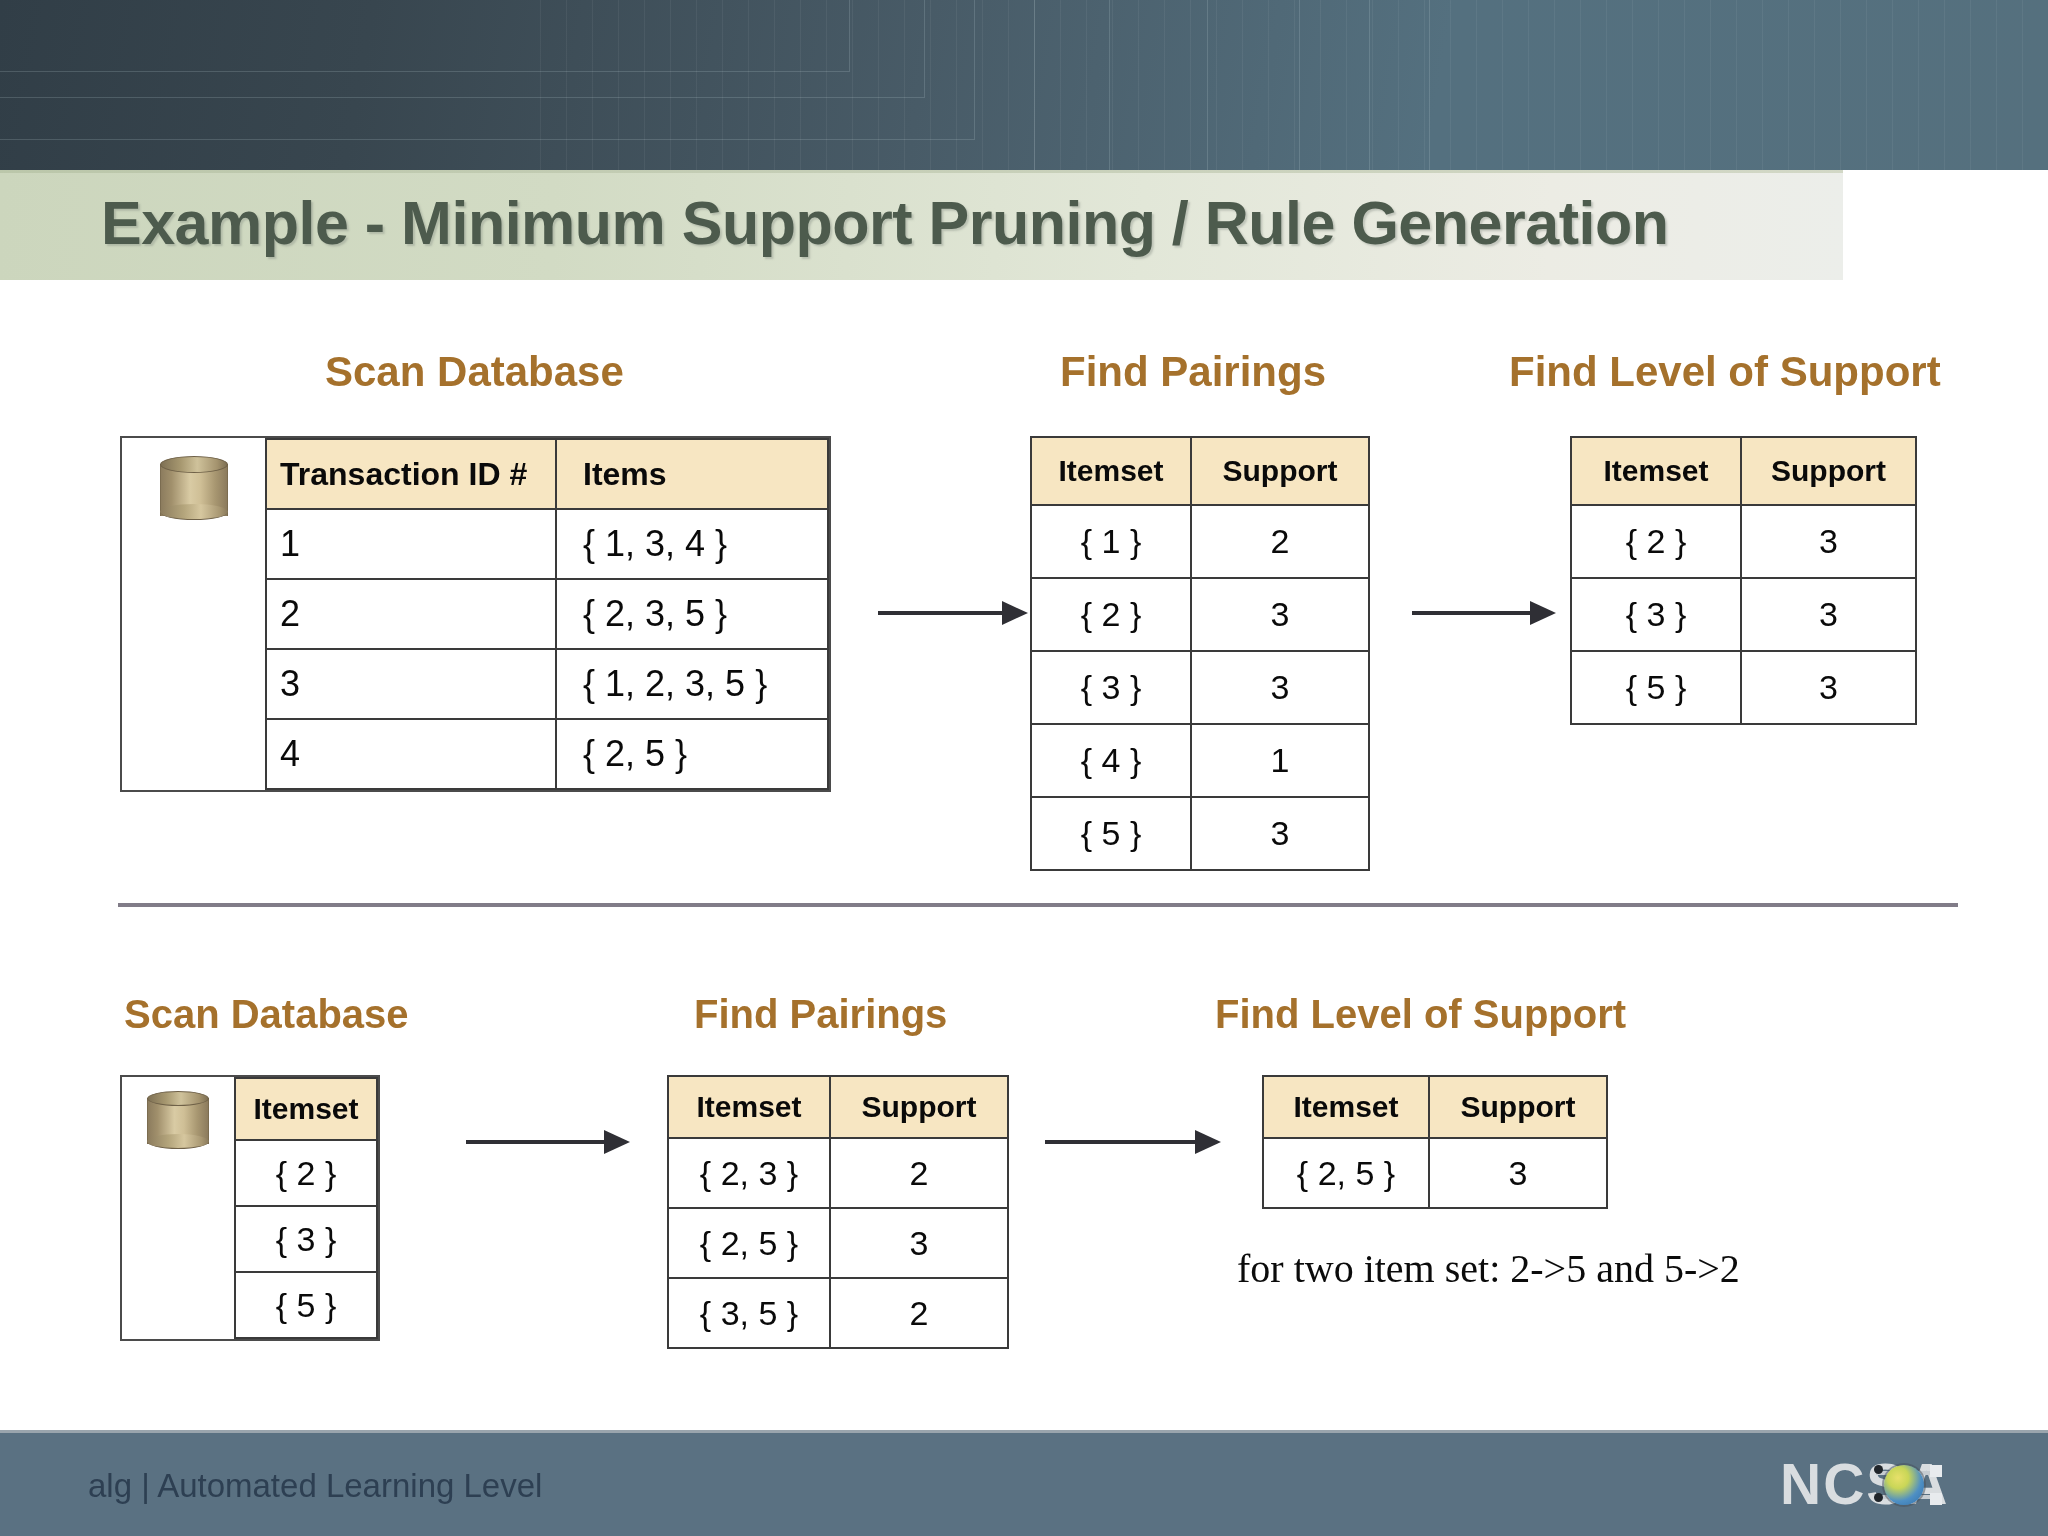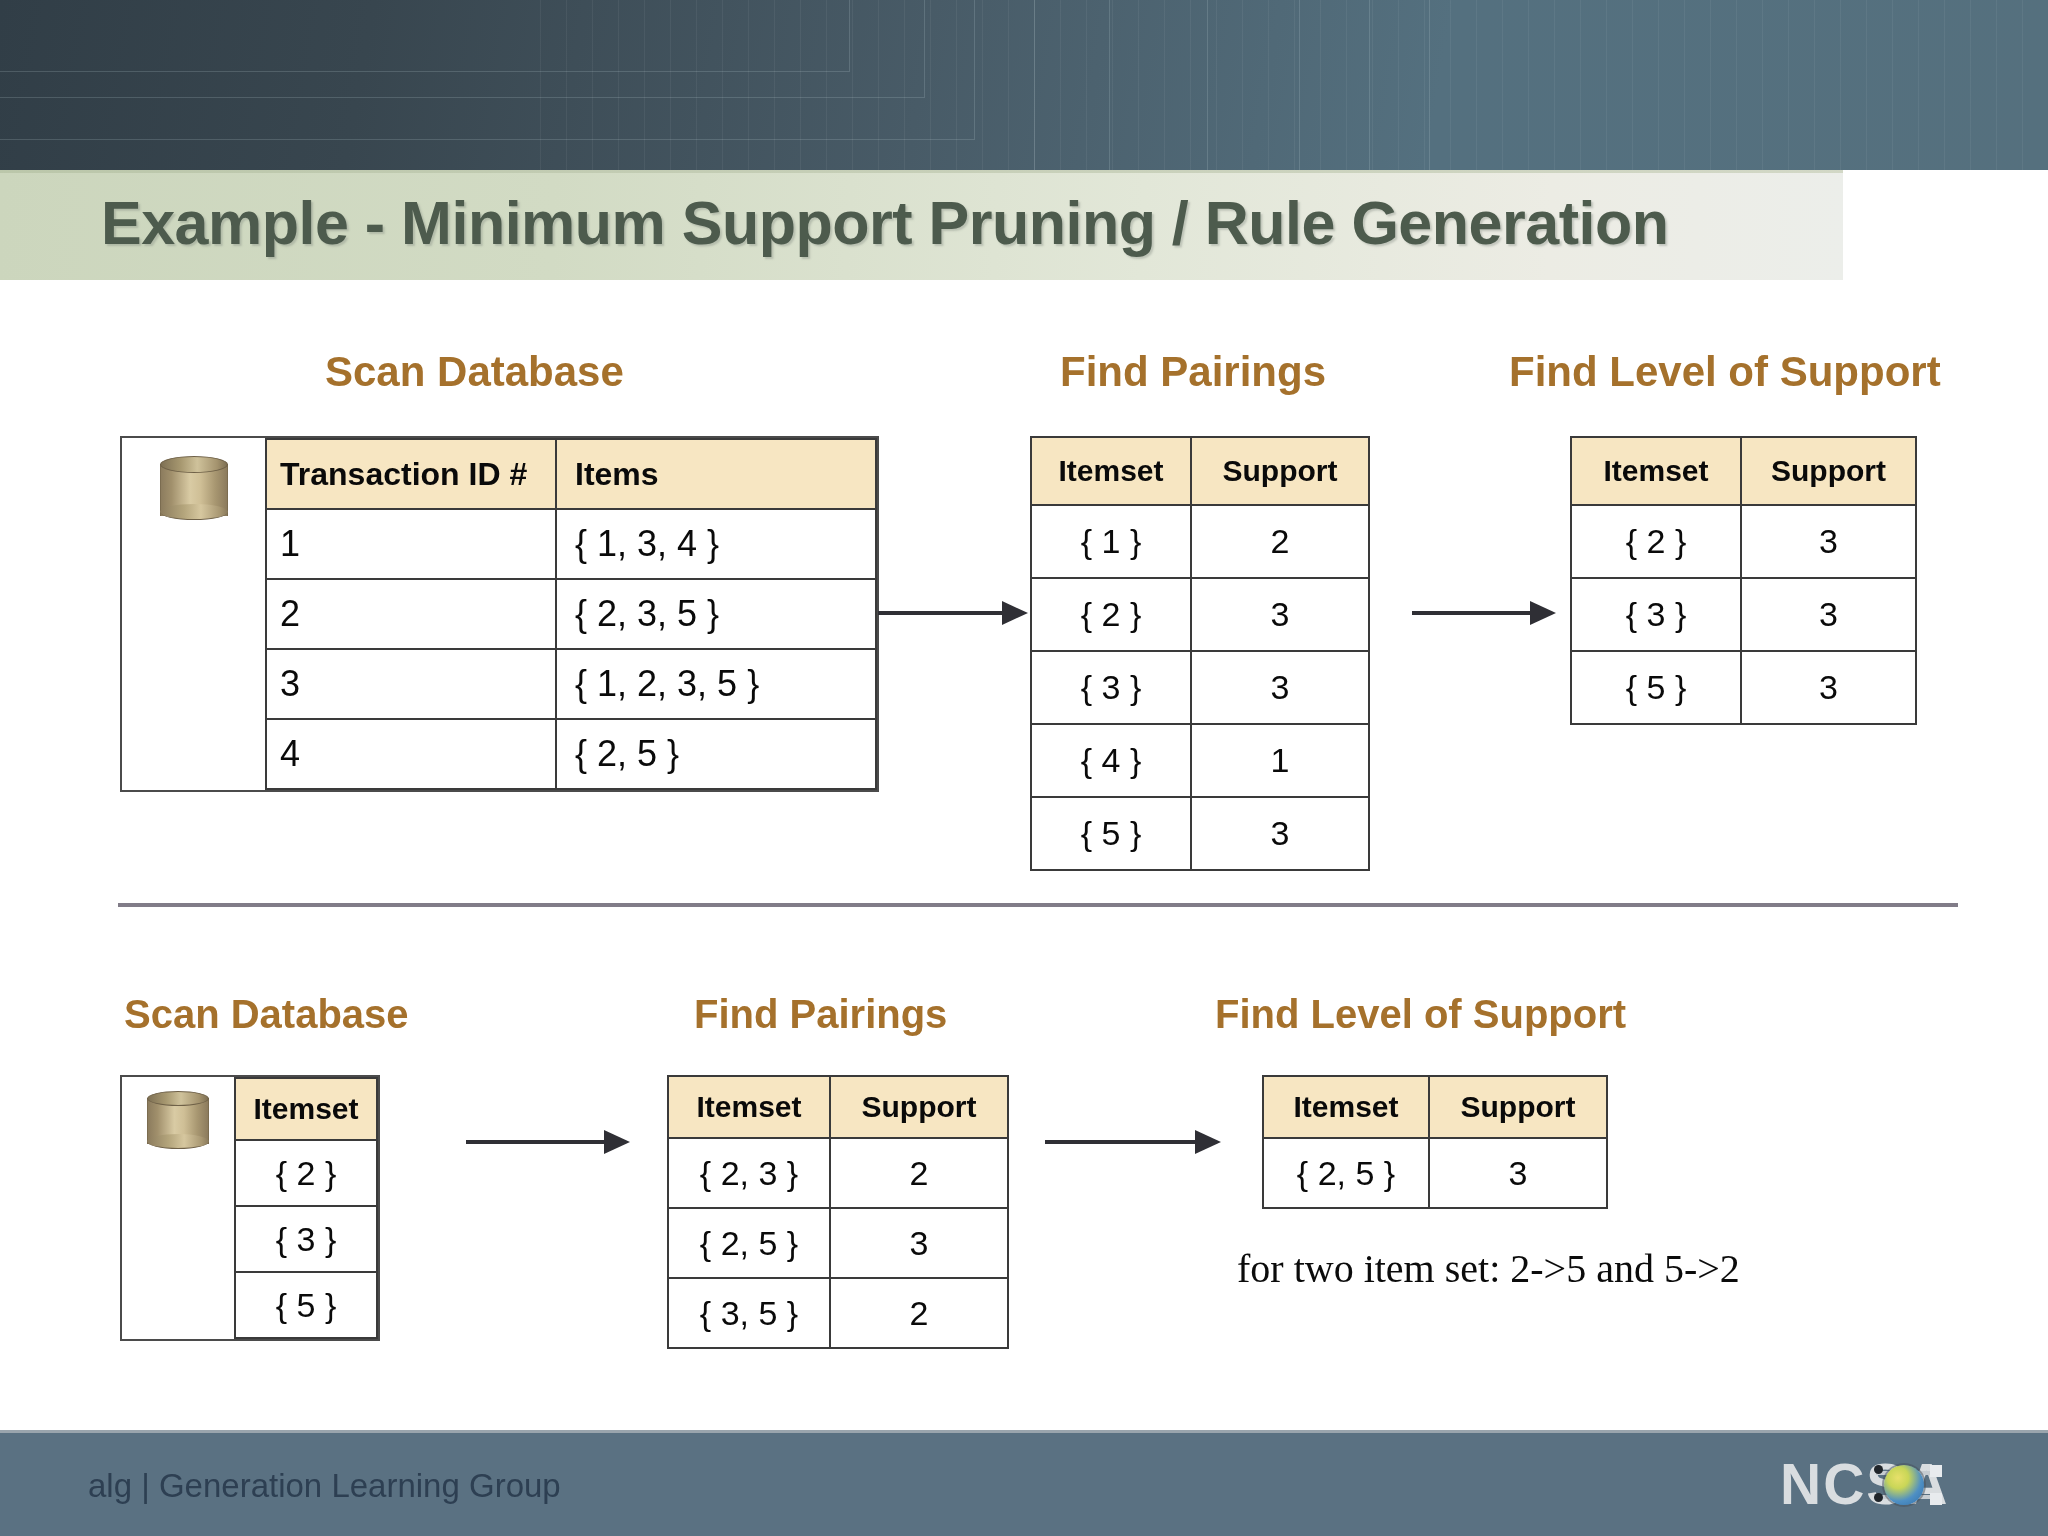--- a/index.html
+++ b/index.html
@@ -120,21 +120,21 @@
   .cyl .bot {
     position: absolute; left: 0; bottom: 0px; width: 68px; height: 16px;
     border-radius: 50%;
     background: linear-gradient(90deg, #8b7b5d 0%, #b4a57c 35%, #d6c79f 60%, #a89772 88%, #89795b 100%);
     border-bottom: 1px solid #6f6148;
   }
 
   .tbl-scan th, .tbl-scan td { height: 70px; font-size: 36px; }
   .tbl-scan th { font-size: 32px; }
   .tbl-scan .c1 { width: 290px; text-align: left; padding-left: 13px; }
-  .tbl-scan .c2 { width: 320px; text-align: left; padding-left: 18px; }
+  .tbl-scan .c2 { width: 272px; text-align: left; padding-left: 26px; }
   .tbl-scan th.c1, .tbl-scan th.c2 { text-align: left; }
 
   
   .tbl-is th, .tbl-is td { font-size: 34px; }
   .tbl-is th { font-size: 30px; }
 
   
   .arrow {
     position: absolute;
     height: 24px;
@@ -411,21 +411,21 @@
         <td style="height:70px;">3</td>
       </tr>
     </tbody>
   </table>
 
   <div class="explain">
     <div>for two item set: 2-&gt;5 and 5-&gt;2</div>
   </div>
 
   <div class="footer">
-    <div class="footer-text">alg | Generation Learning Group</div>
+    <div class="footer-text">alg | Automated Learning Level</div>
     <div class="ncsa">
       <div class="ncsa-text">NCSA</div>
       <div class="ncsa-bar" style="left:96px; top:20px; width:60px; height:4px;"></div>
       <div class="ncsa-bar" style="left:96px; top:44px; width:60px; height:4px;"></div>
       <div class="ncsa-bar" style="left:94px; top:14px; width:9px; height:9px; border-radius:50%; background:#20252a;"></div>
       <div class="ncsa-bar" style="left:94px; top:42px; width:9px; height:9px; border-radius:50%; background:#20252a;"></div>
       <div class="ncsa-bar" style="left:150px; top:14px; width:12px; height:12px; background:#e8ebee;"></div>
       <div class="ncsa-bar" style="left:150px; top:42px; width:12px; height:12px; background:#e8ebee;"></div>
       <div class="ncsa-globe"></div>
     </div>

